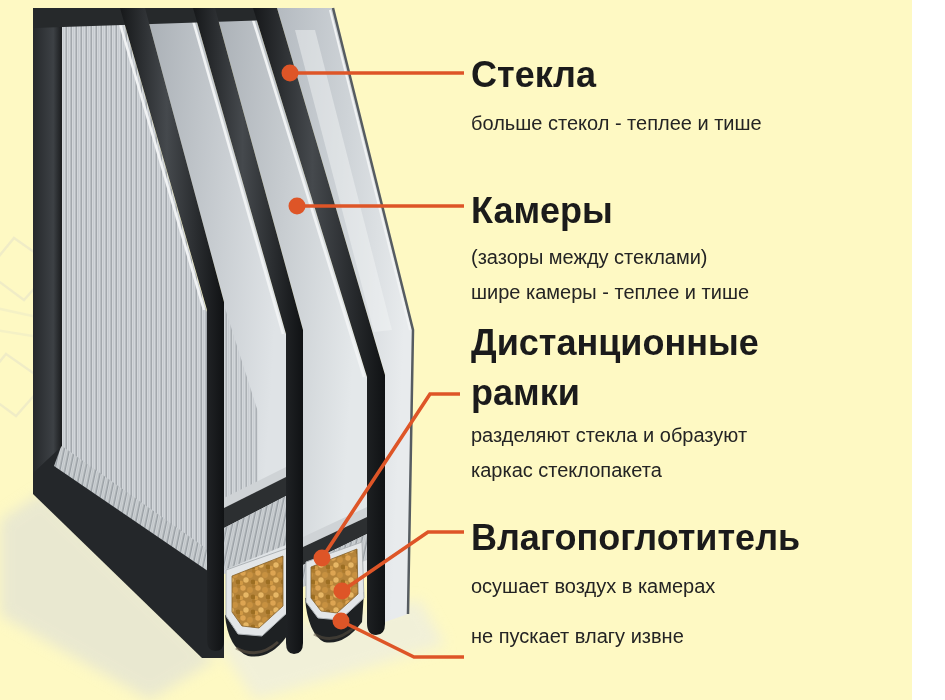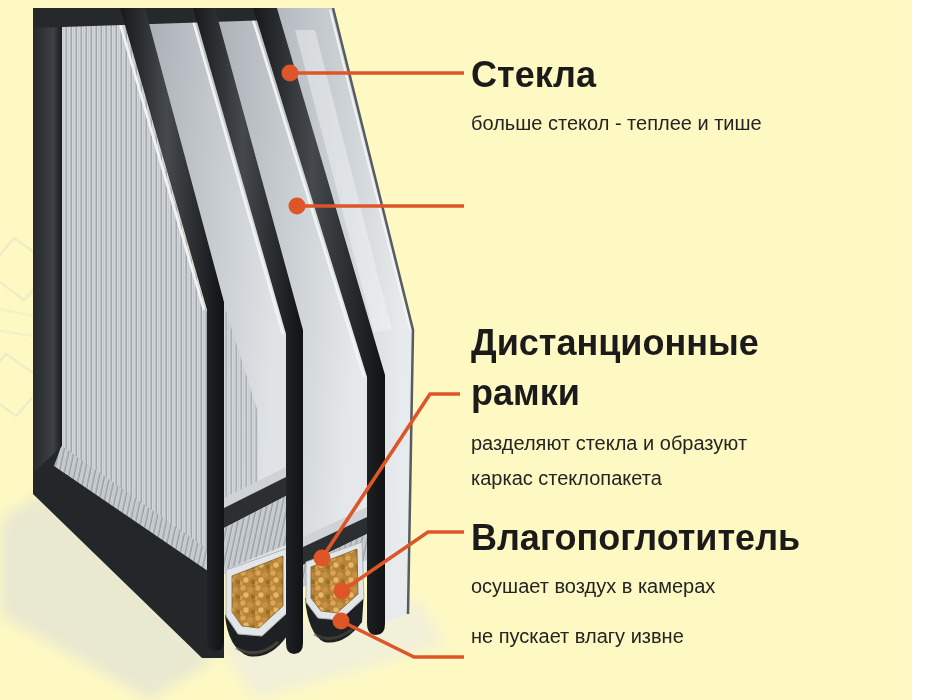--- a/index.html
+++ b/index.html
@@ -143,25 +143,30 @@
       <circle cx="342" cy="591" r="8.5"></circle>
       <circle cx="341" cy="621" r="8.5"></circle>
     </g>
   </svg>
 
   <div class="ann" style="top:50px;">
     <div class="ann-title">Стекла</div>
     <div class="ann-body" style="margin-top:6px;">больше стекол - теплее и тише</div>
   </div>
 
+  <div class="ann" style="top:186px;">
+    <div class="ann-title">Камеры</div>
+    <div class="ann-body" style="margin-top:4px;">(зазоры между стеклами)</div>
+    <div class="ann-body">шире камеры - теплее и тише</div>
+  </div>
 
   <div class="ann" style="top:318px;">
     <div class="ann-title">Дистанционные</div>
     <div class="ann-title">рамки</div>
-    <div class="ann-body" style="margin-top:8px;">разделяют стекла и образуют</div>
+    <div class="ann-body" style="">разделяют стекла и образуют</div>
     <div class="ann-body">каркас стеклопакета</div>
   </div>
 
   <div class="ann" style="top:513px;">
     <div class="ann-title">Влагопоглотитель</div>
     <div class="ann-body" style="margin-top:6px;">осушает воздух в камерах</div>
   </div>
 
   <div class="ann" style="top:617px;">
     <div class="ann-body" style="margin-top:2px;">не пускает влагу извне</div>

